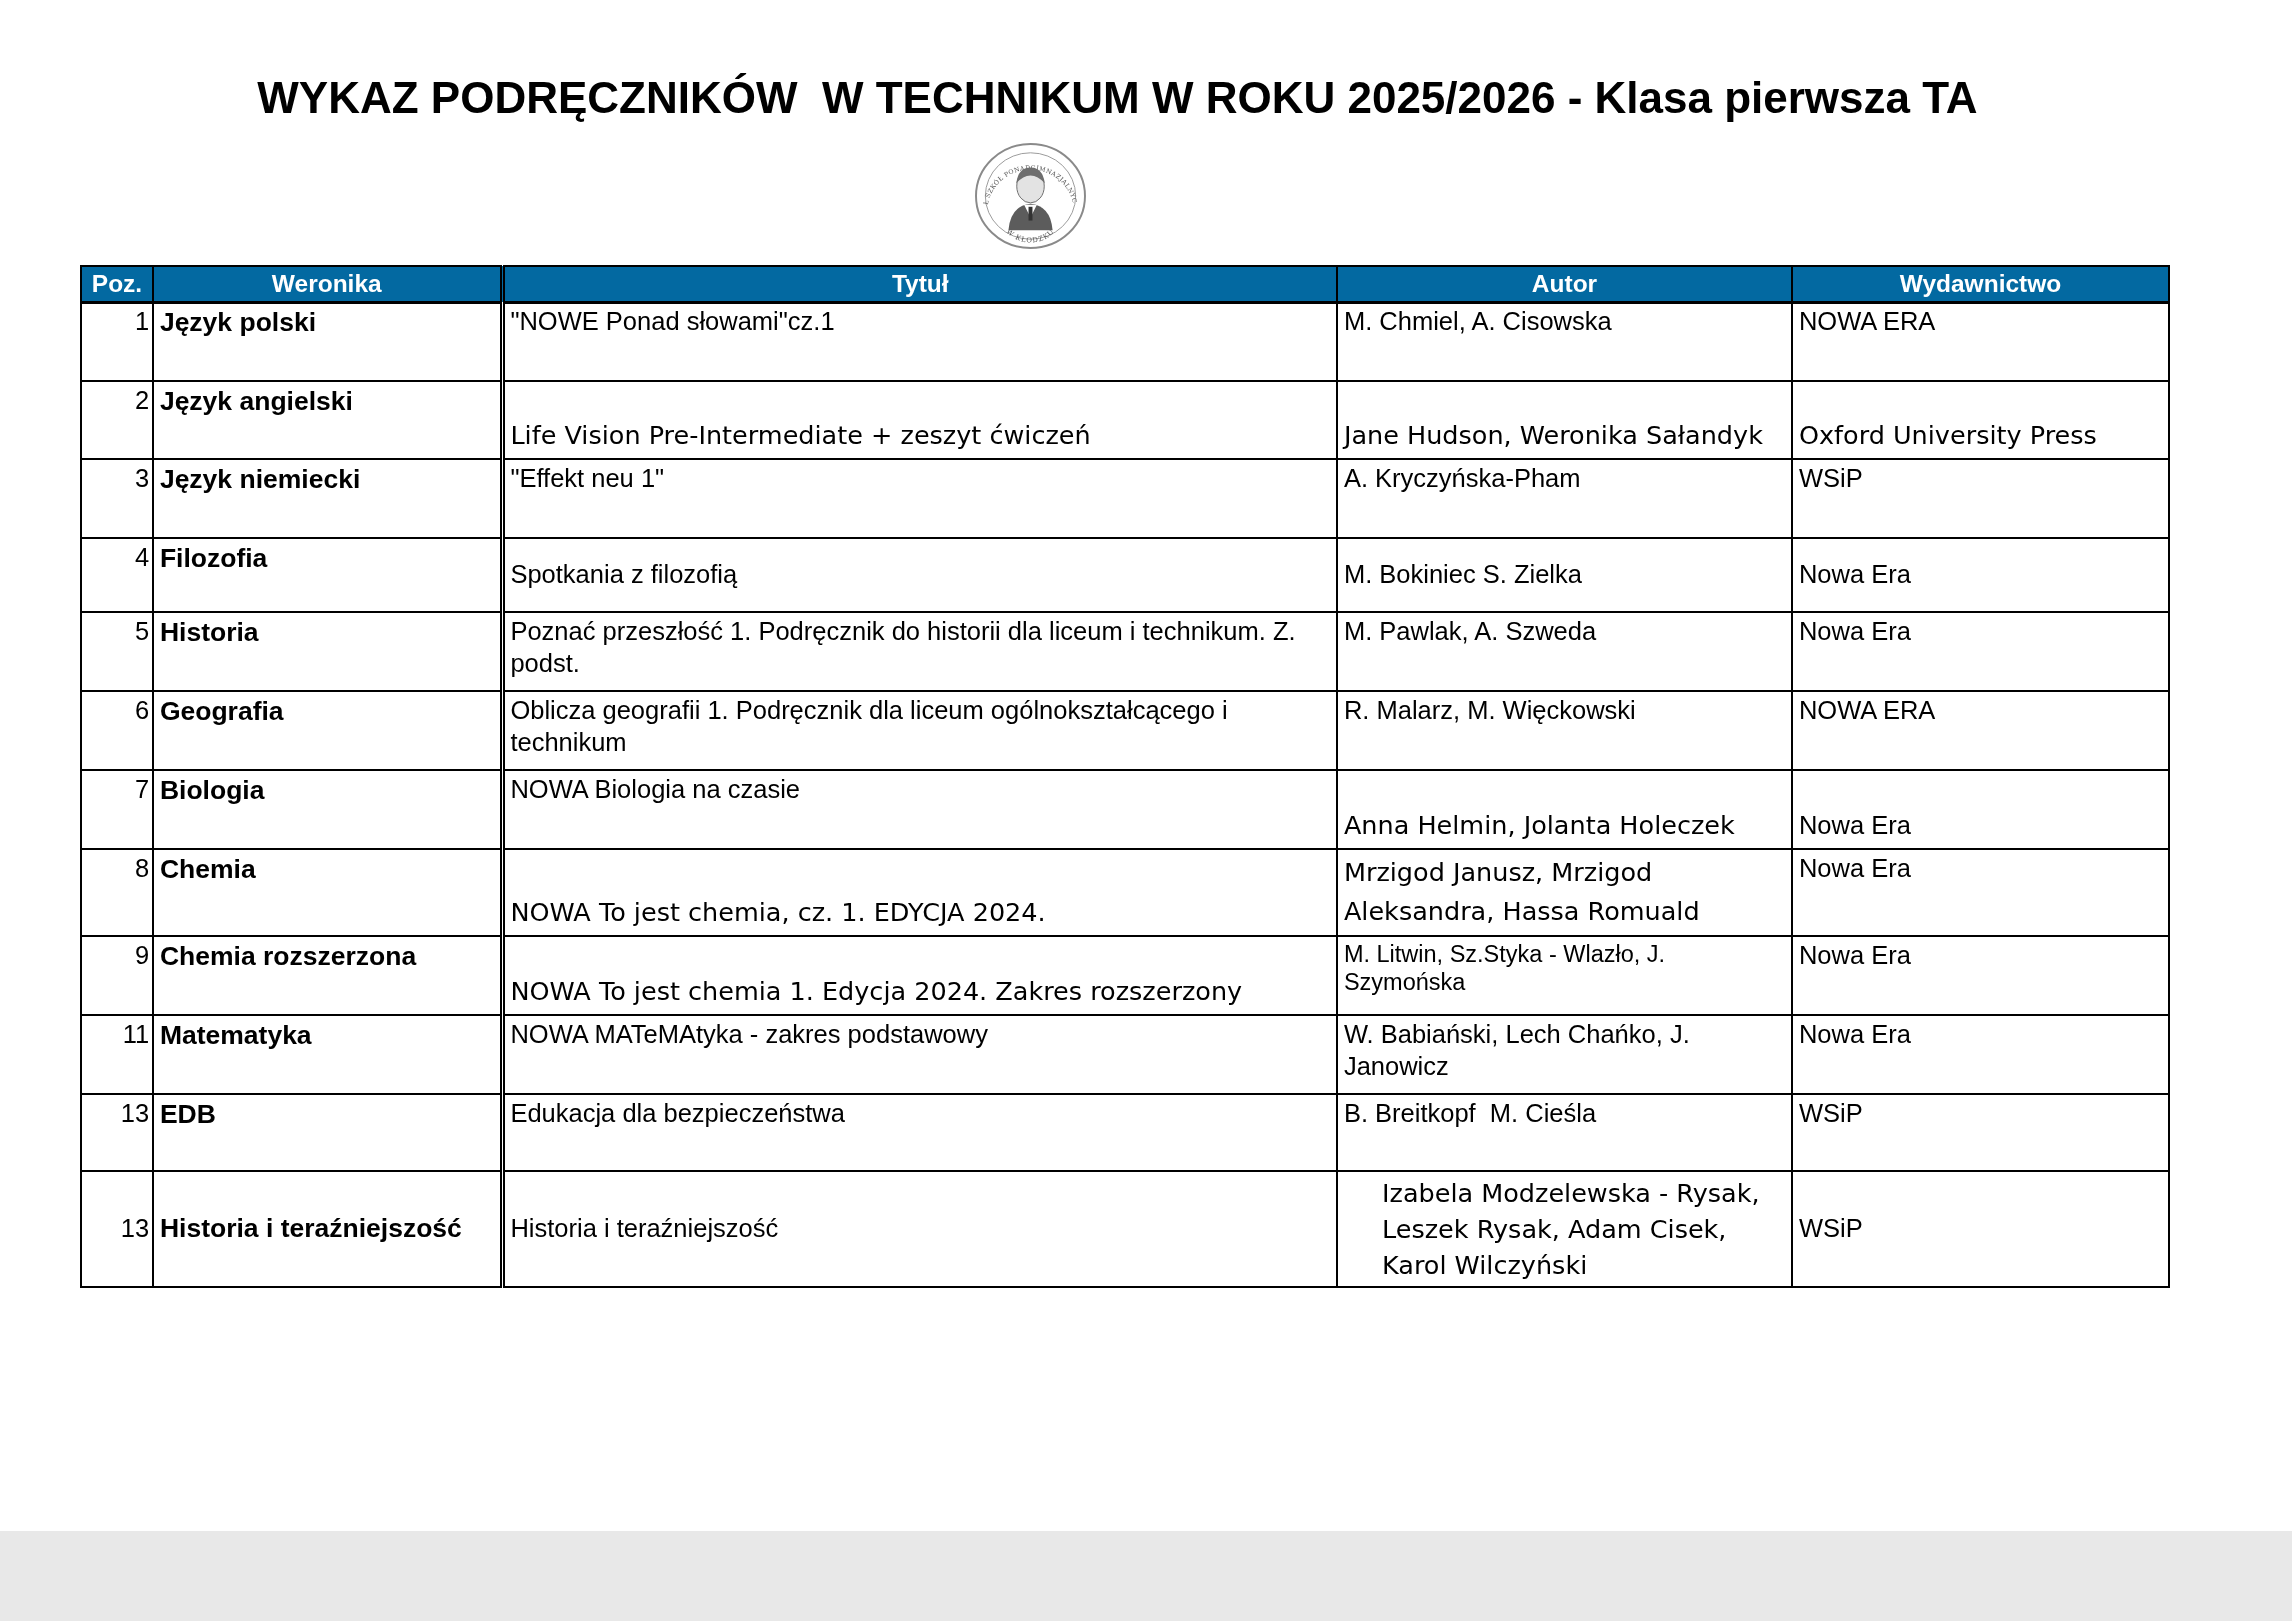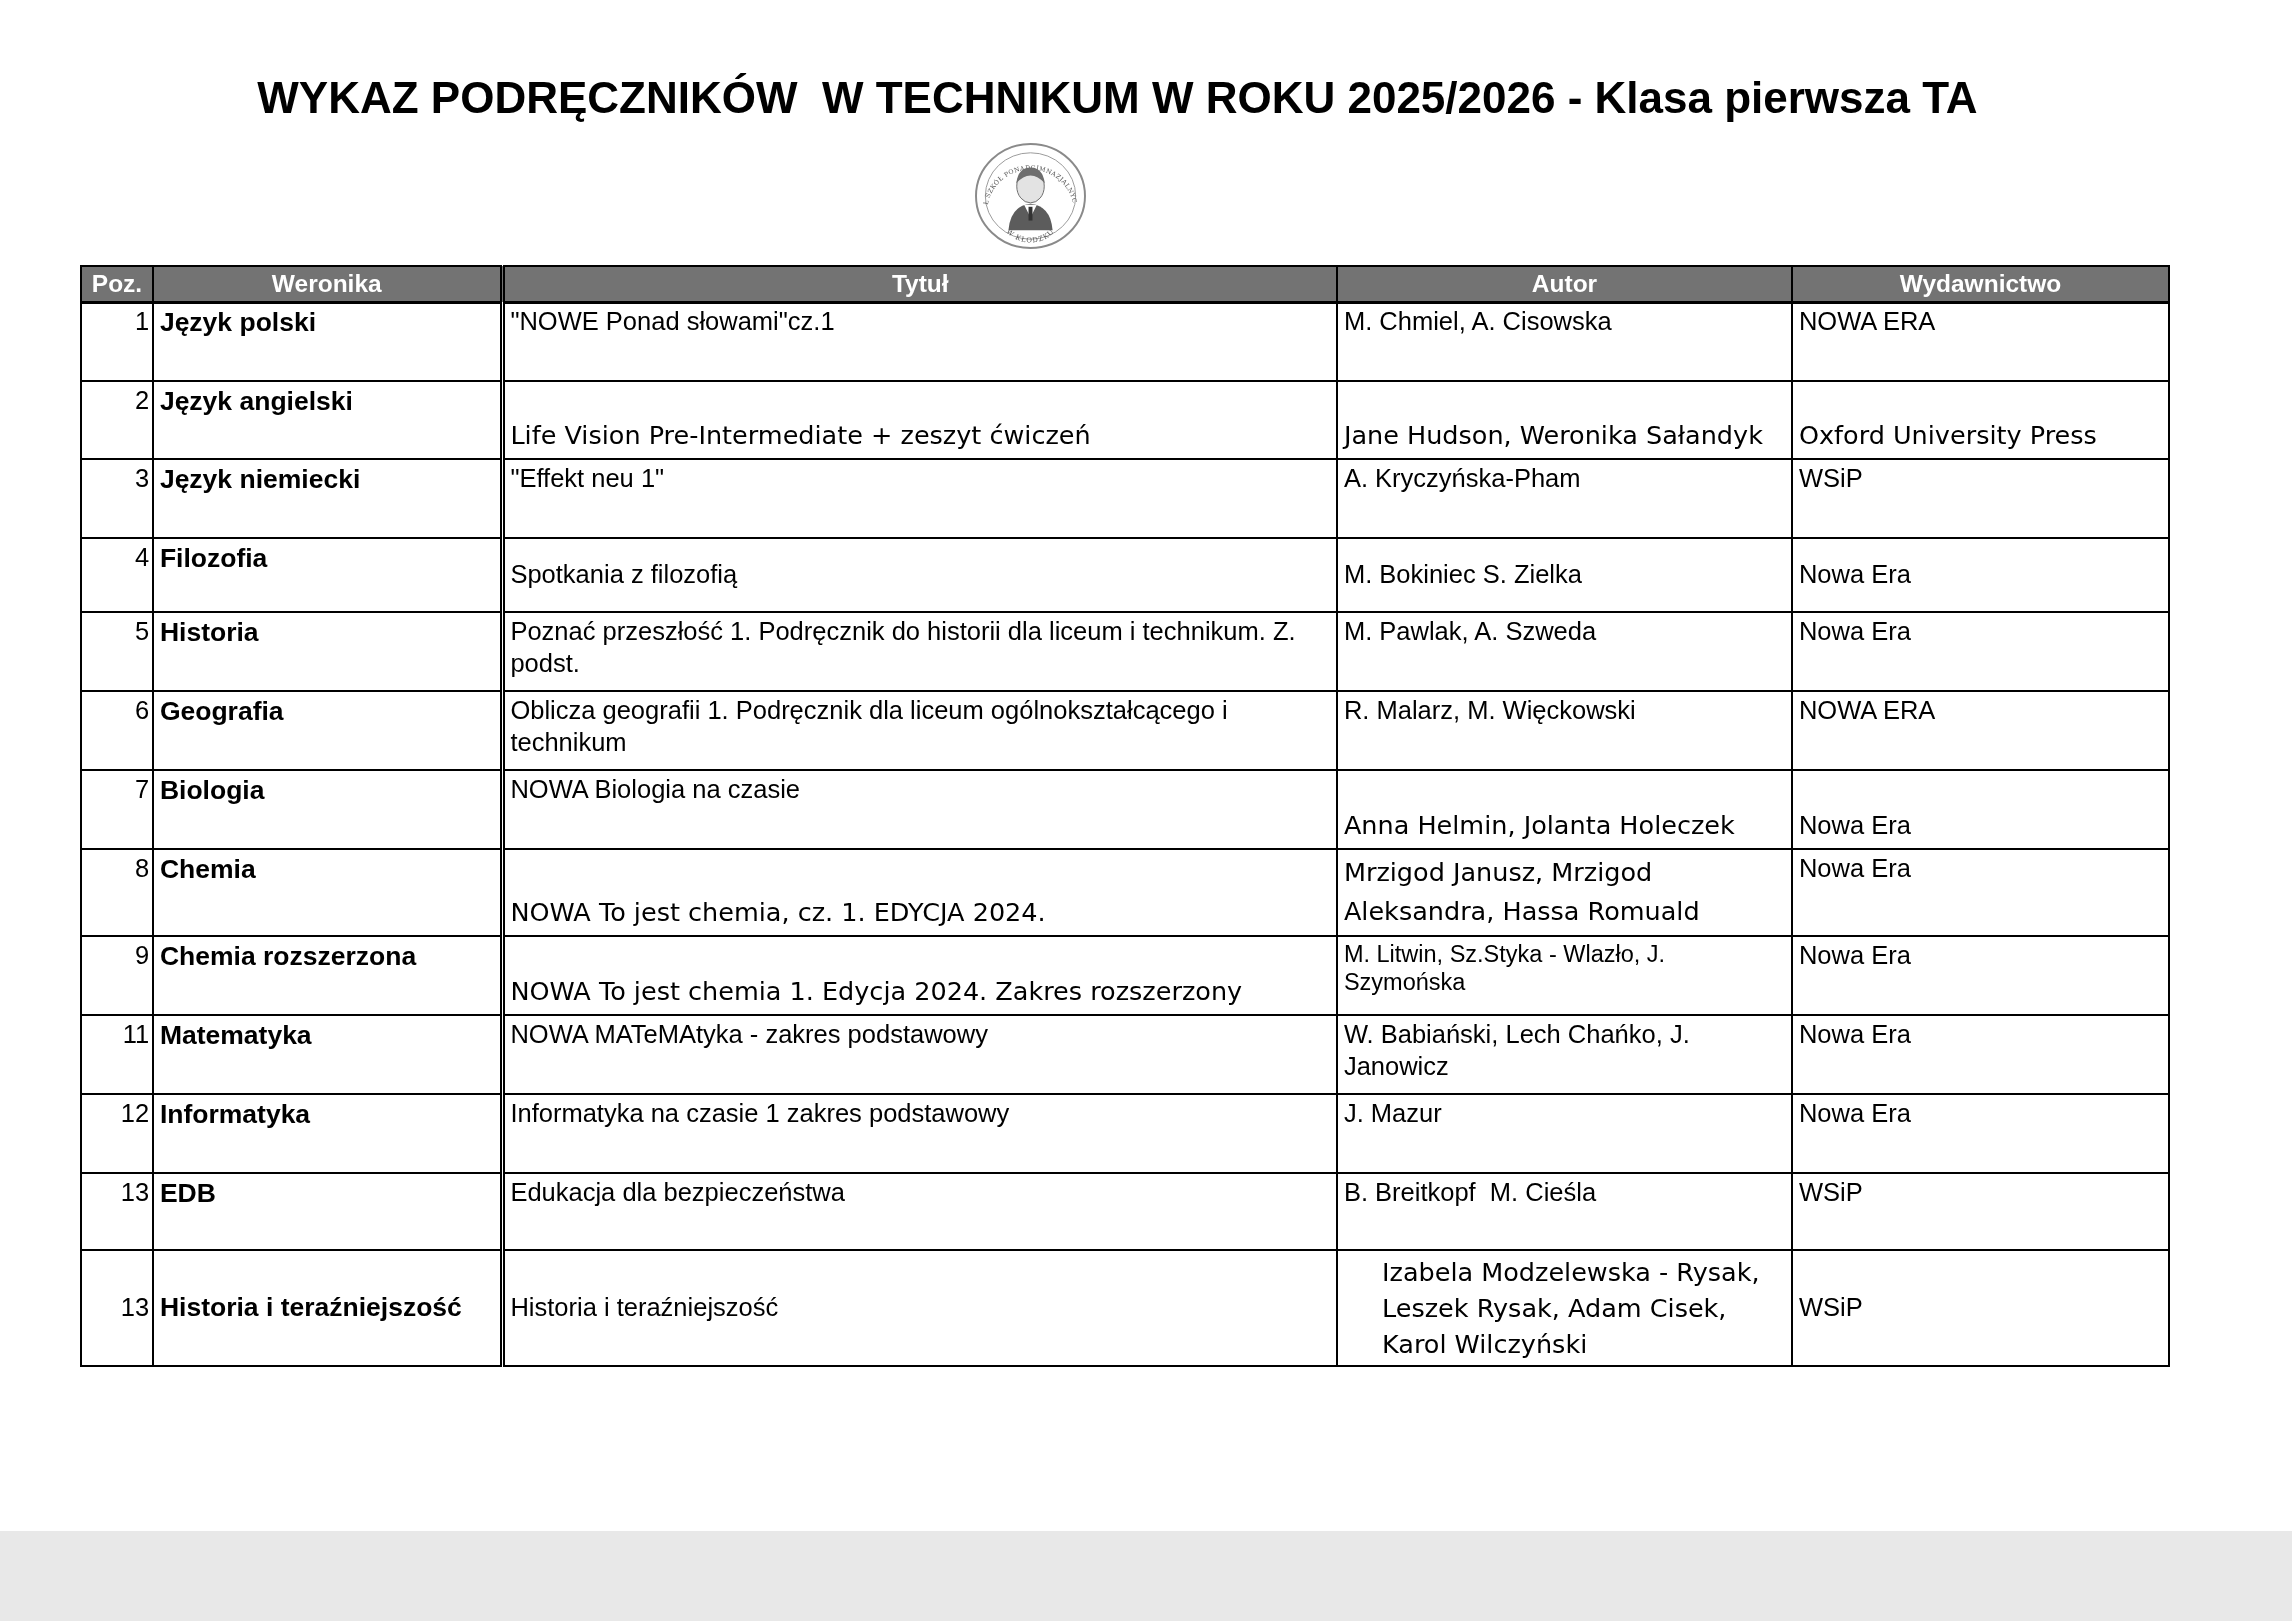--- a/index.html
+++ b/index.html
@@ -22,21 +22,21 @@
   .logo { position:absolute; left:973px; top:142px; width:115px; height:108px; }
 
   table.tbl {
     position:absolute; left:80px; top:265px;
     width:2088px;
     border-collapse:collapse; table-layout:fixed;
     border:2.9px solid #000;
   }
   table.tbl tr { height:79px; }
   th {
-    background:#737373; color:#ffffff;
+    background:#0369a1; color:#ffffff;
     font-size:24.5px; font-weight:bold;
     text-align:center; vertical-align:middle;
     border:2px solid #000; border-bottom:3.9px solid #000;
     padding:0 3.9px;
   }
   td {
     border:2px solid #000;
     border-top-width:2.9px; border-bottom-width:2.9px;
     font-size:25.5px; line-height:1.25;
     padding:2.9px 5.9px;
@@ -163,27 +163,20 @@
         <td class="small">M. Litwin, Sz.Styka - Wlazło, J. Szymońska</td>
         <td>Nowa Era</td>
       </tr>
       <tr>
         <td class="poz">11</td>
         <td class="subject">Matematyka</td>
         <td class="c-tytul">NOWA MATeMAtyka - zakres podstawowy</td>
         <td>W. Babiański, Lech Chańko, J. Janowicz</td>
         <td>Nowa Era</td>
       </tr>
-      <tr>
-        <td class="poz">12</td>
-        <td class="subject">Informatyka</td>
-        <td class="c-tytul">Informatyka na czasie 1 zakres podstawowy</td>
-        <td>J. Mazur</td>
-        <td>Nowa Era</td>
-      </tr>
       <tr style="height:77px">
         <td class="poz">13</td>
         <td class="subject">EDB</td>
         <td class="c-tytul">Edukacja dla bezpieczeństwa</td>
         <td>B. Breitkopf  M. Cieśla</td>
         <td>WSiP</td>
       </tr>
       <tr style="height:113px">
         <td class="poz vm">13</td>
         <td class="subject vm">Historia i teraźniejszość</td>

